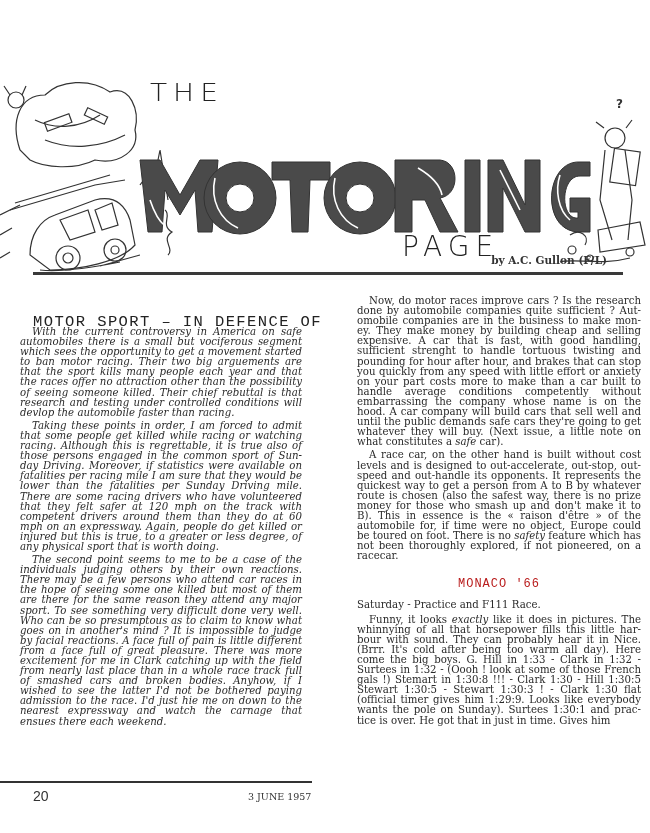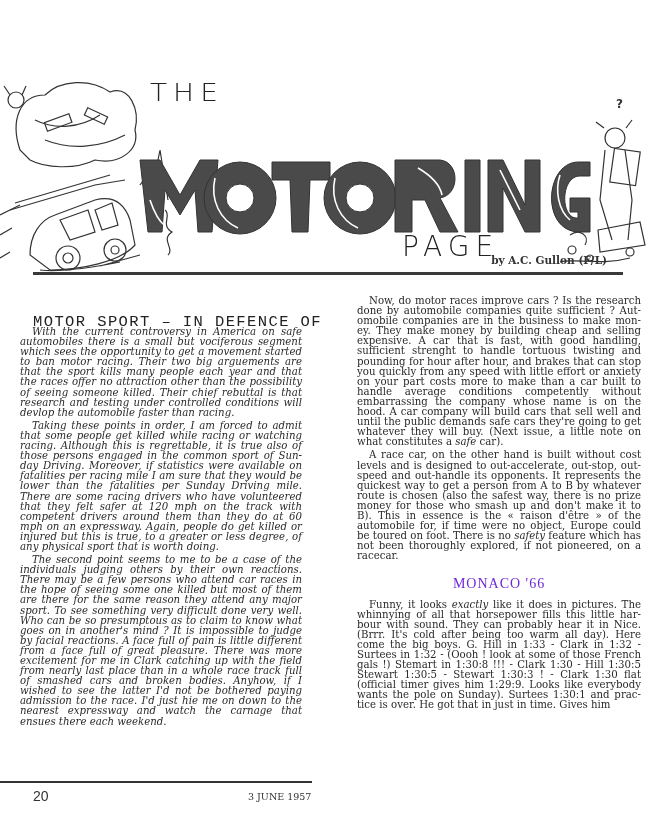--- a/index.html
+++ b/index.html
@@ -13,21 +13,21 @@
 
   
   .col { position: absolute; top: 296px; width: 282px; font-size: 10.2px; line-height: 10.1px; text-align: justify; hyphens: manual; }
   .col-left { left: 20px; font-style: italic; }
   .col-right { left: 357px; width: 284px; }
   .col p { margin: 0 0 3px 0; text-indent: 12px; }
 
   .h-left { position: absolute; left: 33px; top: 300px; width: 290px; font-family: Liberation Mono, monospace; font-weight: 200; font-size: 15.5px; letter-spacing: 1.4px; color: #222; white-space: nowrap; }
   .col-left-body { top: 327px; }
 
-  .h-monaco { font-family: Liberation Serif, serif; font-weight: 200; font-size: 14px; letter-spacing: 1px; text-align: center; margin: 18px 0 10px 0; color: #6d28d9; text-indent: 0 !important; }
+  .h-monaco { font-family: Liberation Mono, monospace; font-weight: 200; font-size: 12px; letter-spacing: 1px; text-align: center; margin: 18px 0 10px 0; color: #b91c1c; text-indent: 0 !important; }
   .subhead { text-indent: 0 !important; margin-bottom: 5px !important; }
 
   
   .bottom-rule { position: absolute; left: 0; top: 781px; width: 312px; height: 2px; background: #333; }
   .page-num { position: absolute; left: 33px; top: 788px; font-family: Liberation Sans, sans-serif; font-size: 14px; color: #333; }
   .issue-date { position: absolute; left: 248px; top: 791px; font-size: 9.5px; color: #333; }
 </style>
 </head>
 <body>
 
@@ -120,18 +120,19 @@
   <p>With the current controversy in America on safe automobiles there is a small but vociferous segment which sees the opportunity to get a movement star­ted to ban motor racing. Their two big arguements are that the sport kills many people each year and that the races offer no attraction other than the possibility of seeing someone killed. Their chief reb­uttal is that research and testing under controlled conditions will devlop the automobile faster than racing.</p>
   <p>Taking these points in order, I am forced to admit that some people get killed while racing or watching racing. Although this is regrettable, it is true also of those persons engaged in the common sport of Sun­day Driving. Moreover, if statistics were available on fatalities per racing mile I am sure that they would be lower than the fatalities per Sunday Driving mile. There are some racing drivers who have volunteered that they felt safer at 120 mph on the track with competent drivers around them than they do at 60 mph on an expressway. Again, people do get killed or injured but this is true, to a greater or less degree, of any physical sport that is worth doing.</p>
   <p>The second point seems to me to be a case of the individuals judging others by their own reactions. There may be a few persons who attend car races in the hope of seeing some one killed but most of them are there for the same reason they attend any major sport. To see something very difficult done very well. Who can be so presumptous as to claim to know what goes on in another's mind ? It is impossible to judge by facial reactions. A face full of pain is little dif­ferent from a face full of great pleasure. There was more excitement for me in Clark catching up with the field from nearly last place than in a whole race track full of smashed cars and broken bodies. An­yhow, if I wished to see the latter I'd not be bothered paying admission to the race. I'd just hie me on down to the nearest expressway and watch the carnage that ensues there each weekend.</p>
 </div>
 
 <div class="col col-right">
   <p><span>Now, do motor races improve cars ? Is the research done by automobile companies quite sufficient ? Aut­omobile companies are in the business to make mon­ey. They make money by building cheap and selling expensive. A car that is fast, with good handling, sufficient strenght to handle tortuous twisting and pounding for hour after hour, and brakes that can stop you quickly from any speed with little effort or anxiety on your part costs more to make than a car built to handle average conditions competently without embarrassing the company whose name is on the hood. A car company will build cars that sell well and until the public demands safe cars they're going to get whatever they will buy. (Next issue, a little note on what constitutes a </span><i>safe</i><span> car).</span></p>
   <p><span>A race car, on the other hand is built without cost levels and is designed to out-accelerate, out-stop, out-speed and out-handle its opponents. It repres­ents the quickest way to get a person from A to B by whatever route is chosen (also the safest way, there is no prize money for those who smash up and don't make it to B). This in essence is the « raison d'être » of the automobile for, if time were no object, Europe could be toured on foot. There is no </span><i>safety</i><span> feature which has not been thoroughly explored, if not pion­eered, on a racecar.</span></p>
 
   <h2 class="h-monaco">MONACO '66</h2>
+  <p class="subhead">Saturday - Practice and F111 Race.</p>
   <p><span>Funny, it looks </span><i>exactly</i><span> like it does in pictures. The whinnying of all that horsepower fills this little har­bour with sound. They can probably hear it in Nice. (Brrr. It's cold after being too warm all day). Here come the big boys. G. Hill in 1:33 - Clark in 1:32 - Surtees in 1:32 - (Oooh ! look at some of those French gals !) Stemart in 1:30:8 !!! - Clark 1:30  - Hill 1:30:5 Stewart 1:30:5 - Stewart 1:30:3 ! - Clark 1:30 flat (official timer gives him 1:29:9. Looks like everybody wants the pole on Sunday). Surtees 1:30:1 and prac­tice is over. He got that in just in time. Gives him</span></p>
 </div>
 
 <div class="bottom-rule"></div>
 <div class="page-num">20</div>
 <div class="issue-date">3 JUNE 1957</div>
 
 </body></html>

